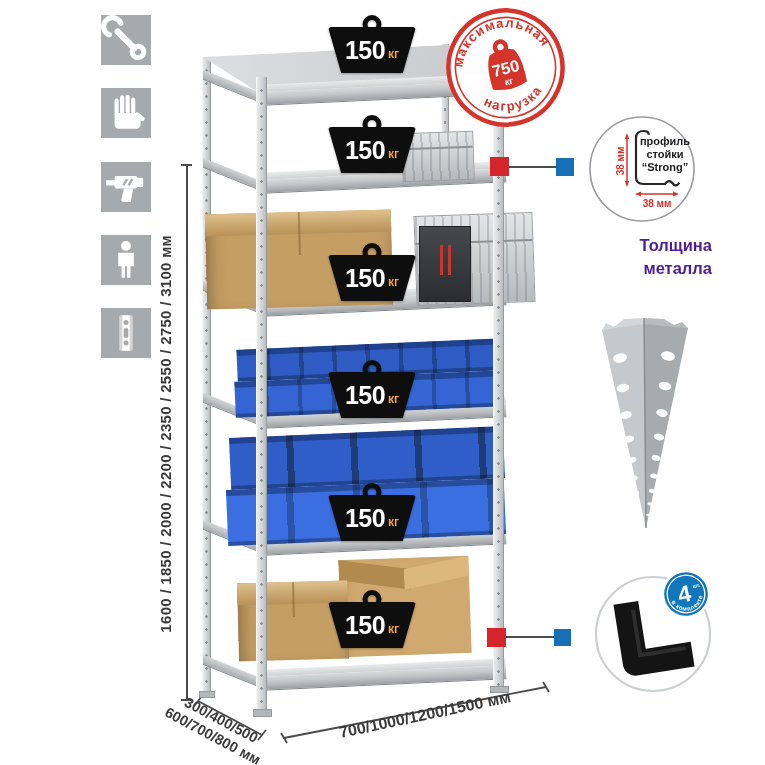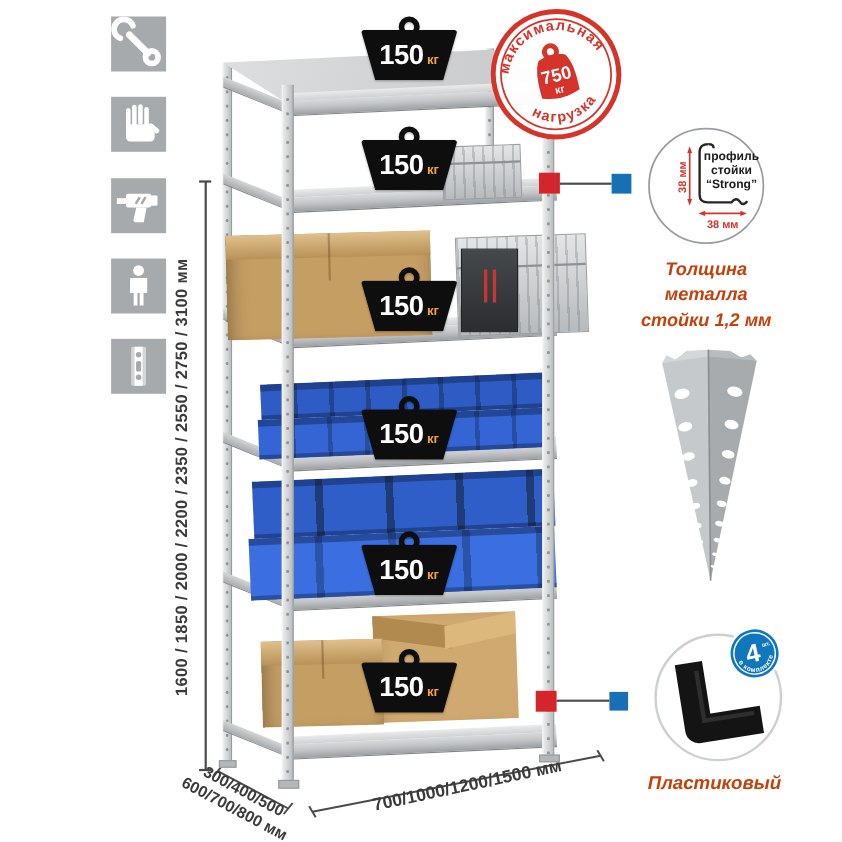--- a/index.html
+++ b/index.html
@@ -70,22 +70,22 @@
      clip-path:polygon(0% 0%,100% 0%,97% 20%,85% 100%,15% 100%,3% 20%);
      display:flex;align-items:center;justify-content:center;gap:3px;}
   .kg-badge .val{color:#fff;font-size:25px;font-weight:bold;letter-spacing:-.5px;}
   .kg-badge .unit{color:#f2a33c;font-size:12px;font-weight:bold;margin-top:8px;}
 
   
   .sq{position:absolute;z-index:15;}
   .cline{position:absolute;height:2px;background:#4d4d4d;z-index:14;}
 
   
-  .caption{position:absolute;text-align:center;font-weight:bold;color:#c2410c;
-     font-size:16.5px;line-height:1.38;font-style:italic;}
+  .caption{position:absolute;text-align:right;font-weight:bold;color:#4c1d95;
+     font-size:16.5px;line-height:1.38;}
 
   
   .depth-text{position:absolute;left:146px;top:710px;width:142px;transform:rotate(28deg);
      text-align:center;font-weight:bold;color:#3a3a3a;font-size:14.5px;line-height:1.25;}
   .width-text{position:absolute;left:306px;top:706px;width:238px;transform:rotate(-12deg);
      text-align:center;font-weight:bold;color:#3a3a3a;font-size:16px;}
   .stamp{position:absolute;left:443px;top:5px;z-index:30;transform:rotate(-14deg);}
   .badge4{position:absolute;left:661px;top:569px;z-index:6;transform:rotate(-12deg);}
 </style>
 </head>
@@ -284,21 +284,20 @@
   <text x="32" y="49.5" transform="rotate(-90 32 46)" font-size="10" font-weight="bold" fill="#d5342b" text-anchor="middle">38 мм</text>
   <text x="69" y="92" font-size="10" font-weight="bold" fill="#d5342b" text-anchor="middle">38 мм</text>
   <g font-size="11" font-weight="bold" fill="#1c1c1c" text-anchor="middle">
     <text x="77" y="30">профиль</text>
     <text x="77" y="43">стойки</text>
     <text x="77" y="56">“Strong”</text>
   </g>
 </svg>
 <div class="caption" style="left:572px;top:234px;width:140px">
   <div>Толщина металла</div>
-  <div>стойки 1,2 мм</div>
 </div>
 
 <svg class="abs" style="left:596px;top:310px" width="100" height="228" viewBox="0 0 100 228">
   <polygon points="6,20 48,8 50,218" fill="#c6c9cb"></polygon>
   <polygon points="48,8 92,18 50,218" fill="#a8abae"></polygon>
   <polygon points="6,20 10,13 18,17 28,9 48,8 48,14" fill="#d4d6d8"></polygon>
   <polygon points="48,8 68,9 78,15 86,12 92,18 48,14" fill="#b9bcbe"></polygon>
   <line x1="48" y1="8" x2="50" y2="218" stroke="#8b8e91" stroke-width="1.5"></line>
   <g fill="#ffffff">
     <ellipse cx="24" cy="48" rx="7" ry="4.6" transform="rotate(-12 24 48)"></ellipse>
@@ -335,21 +334,20 @@
     </defs>
   <circle cx="25" cy="25" r="23" fill="#1177bd" stroke="#fff" stroke-width="2.4"></circle>
   <circle cx="25" cy="25" r="18.8" fill="none" stroke="#fff" stroke-width="1.3"></circle>
   <text x="23.5" y="32.5" font-size="23" font-weight="bold" fill="#fff" text-anchor="middle">4</text>
   <text x="33" y="20.5" font-size="5" font-weight="bold" fill="#fff">шт.</text>
   <text font-size="6" font-weight="bold" fill="#fff" letter-spacing=".6">
     <textPath href="#fbArc" startOffset="50%" text-anchor="middle">в комплекте</textPath>
   </text>
 </svg>
 <div class="caption" style="left:577px;top:700px;width:145px;font-size:17px">
-  <div>Пластиковый</div>
 </div>
 
 <svg class="abs" style="left:190px;top:694px" width="90" height="52" viewBox="0 0 90 52">
   <g stroke="#4a4a4a" stroke-width="1.8">
     <line x1="8" y1="7" x2="72" y2="41"></line>
     <line x1="4" y1="12" x2="12" y2="2"></line>
     <line x1="68" y1="46" x2="76" y2="36"></line>
   </g>
 </svg>
 <div class="depth-text">

